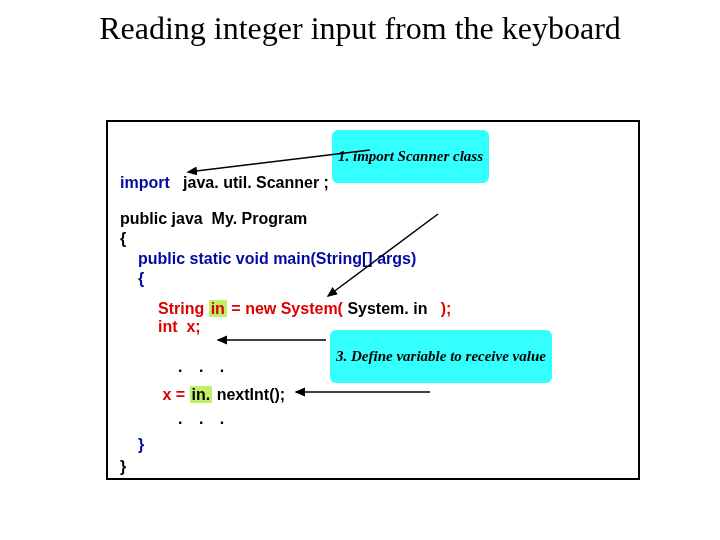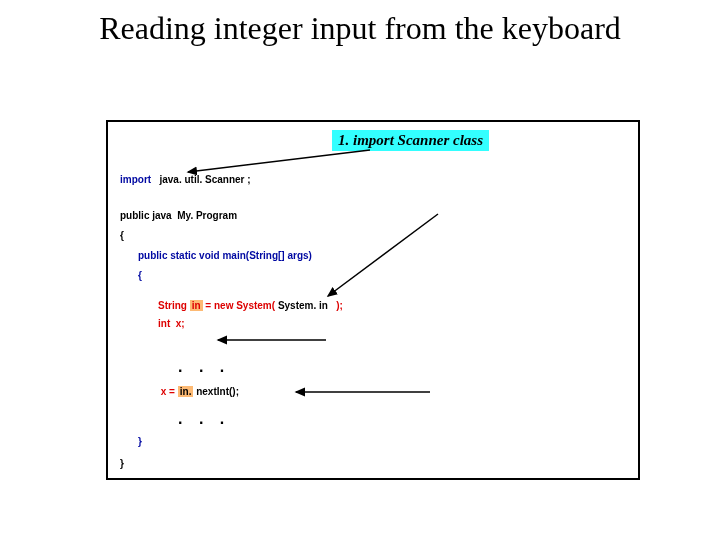--- a/index.html
+++ b/index.html
@@ -24,43 +24,44 @@
     left: 106px;
     top: 120px;
     width: 530px;
     height: 356px;
     border: 2px solid #000;
     background: #fff;
   }
   .code {
     font-family: Arial, Helvetica, sans-serif;
     font-weight: bold;
-    font-size: 10px;
+    font-size: 16px;
     white-space: pre;
     position: absolute;
     text-align: right;
   }
   .kw-import { color: #0109a2; }
   .blk { color: #000; }
   .blue-main { color: #0109a2; }
   .br-red { color: #d00; }
   .hl-green {
-    background: #fdba74;
+    background: #bef264;
     padding: 0 2px;
   }
   .ann {
     position: absolute;
     background: #33ffff;
     font-family: "Times New Roman", serif;
     font-style: italic;
     font-weight: bold;
     font-size: 15px;
-    padding: 2px 6px;
+    padding: 18px 6px;
     color: #000;
     white-space: nowrap;
+    border-radius: 6px;
   }
   svg.arrows {
     position: absolute;
     left: 0; top: 0;
     width: 530px;
     height: 356px;
     pointer-events: none;
   }
   .dots {
     font-family: Arial, sans-serif;
@@ -85,20 +86,21 @@
   <div class="code blk" style="left:12px; top:88px;">public java  My. Program</div>
   <div class="code blk" style="left:12px; top:108px;">{</div>
 
   <div class="code blue-main" style="left:30px; top:128px;">public static void main(String[] args)</div>
   <div class="code blue-main" style="left:30px; top:148px;">{</div>
 
   <div class="code" style="left:50px; top:178px;"><span class="br-red">String </span><span class="br-red hl-green">in</span><span class="br-red"> = new System( </span><span class="blk">System. in</span><span class="br-red">   );</span></div>
 
   <div class="code br-red" style="left:50px; top:196px;">int  x;</div>
 
+  <div class="ann" style="left:222px; top:208px;">3. Define variable to receive value</div>
 
   <div class="dots" style="left:70px; top:236px;">. . .</div>
 
   <div class="code" style="left:50px; top:264px;"><span class="br-red"> x = </span><span class="blk hl-green">in.</span><span class="blk"> nextInt();</span></div>
 
 
   <div class="dots" style="left:70px; top:288px;">. . .</div>
 
   <div class="code blue-main" style="left:30px; top:314px;">}</div>
   <div class="code blk" style="left:12px; top:336px;">}</div>

